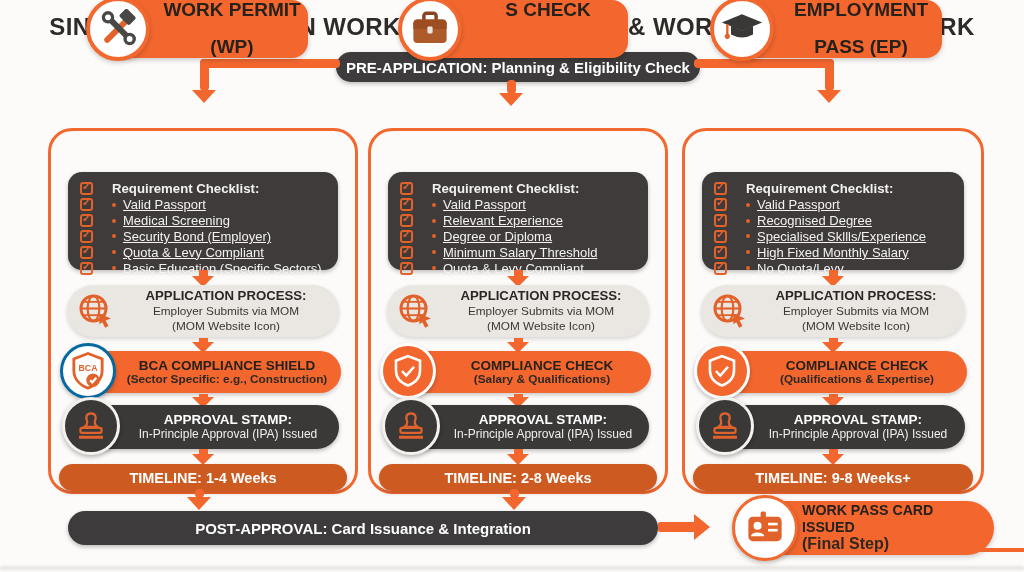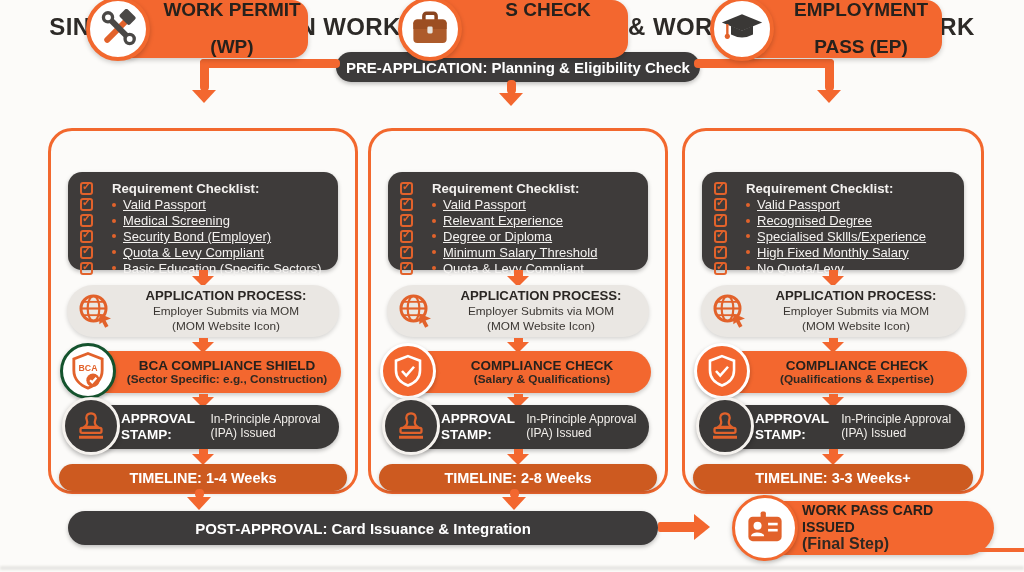--- a/index.html
+++ b/index.html
@@ -73,38 +73,38 @@
   
   .comp{
     position:absolute;left:14px;right:14px;top:220px;height:42px;background:#F3672F;
     border-radius:22px;box-shadow:0 2px 4px rgba(0,0,0,.2);
   }
   .comp .comp-icon{
     position:absolute;left:-5px;top:-8px;width:56px;height:56px;border-radius:50%;
     box-sizing:border-box;display:flex;align-items:center;justify-content:center;
     box-shadow:0 2px 4px rgba(0,0,0,.25);
   }
-  .comp .comp-icon.white-badge{background:#fff;border:3px solid #14532d;}
+  .comp .comp-icon.white-badge{background:#fff;border:3px solid #0369a1;}
   .comp .comp-icon.orange-badge{background:#F3672F;border:3px solid #fff;}
   .comp .comp-text{position:absolute;left:52px;right:4px;top:2px;bottom:2px;
     display:flex;flex-direction:column;align-items:center;justify-content:center;line-height:1.12;}
   .comp-l1{font-size:13.5px;font-weight:800;color:#27211C;}
   .comp-l2{font-size:11.8px;font-weight:600;color:#2F2822;}
   
   .appr{
     position:absolute;left:16px;right:16px;top:274px;height:44px;background:#3B3938;
     border-radius:24px;box-shadow:0 2px 4px rgba(0,0,0,.25);
   }
   .appr .appr-icon{
     position:absolute;left:-5px;top:-8px;width:58px;height:58px;border-radius:50%;
     background:#3B3938;border:3px solid #F5F2EE;box-sizing:border-box;
     display:flex;align-items:center;justify-content:center;box-shadow:0 2px 5px rgba(0,0,0,.3);
   }
   .appr .appr-text{position:absolute;left:54px;right:4px;top:2px;bottom:2px;
-    display:flex;flex-direction:row;align-items:center;justify-content:center;line-height:1.15;}
+    display:flex;flex-direction:column;align-items:center;justify-content:center;line-height:1.15;}
   .appr-l1{font-size:13.5px;font-weight:800;color:#fff;}
   .appr-l2{font-size:12px;font-weight:500;color:#F1EEEA;}
   
   .timeline{
     position:absolute;left:8px;right:8px;top:333px;height:27px;background:#CD5A20;
     border-radius:15px;display:flex;align-items:center;justify-content:center;
     color:#fff;font-weight:800;font-size:14.5px;box-shadow:0 2px 4px rgba(0,0,0,.2);
   }
   
   .final-pill{
@@ -454,21 +454,21 @@
       <div class="appr-text">
         <span class="appr-l1">APPROVAL STAMP:</span>
         <span class="appr-l2">In-Principle Approval (IPA) Issued</span>
       </div>
     </div>
     <div class="varrow" style="top:318px;">
         <div class="stem" style="height:5px;"></div>
         <div class="head"></div>
       </div>
     <div class="timeline">
-      <span>TIMELINE: 3-3 Weeks+</span>
+      <span>TIMELINE: 9-8 Weeks+</span>
     </div>
   </div>
   <div class="col-header" style="left:710px;width:232px;">
     <span class="badge">
       <svg viewBox="0 0 48 48" width="44" height="44">
           <polygon points="24,8 46,17 24,26 2,17" fill="#3A3836"></polygon>
           <path d="M12 20.5 L12 30 Q24 36.5 36 30 L36 20.5 L24 25.5 Z" fill="#3A3836"></path>
           <line x1="8" y1="18.5" x2="8" y2="30" stroke="#E2622B" stroke-width="2.6"></line>
           <circle cx="8" cy="32" r="2.8" fill="#E2622B"></circle>
         </svg>

